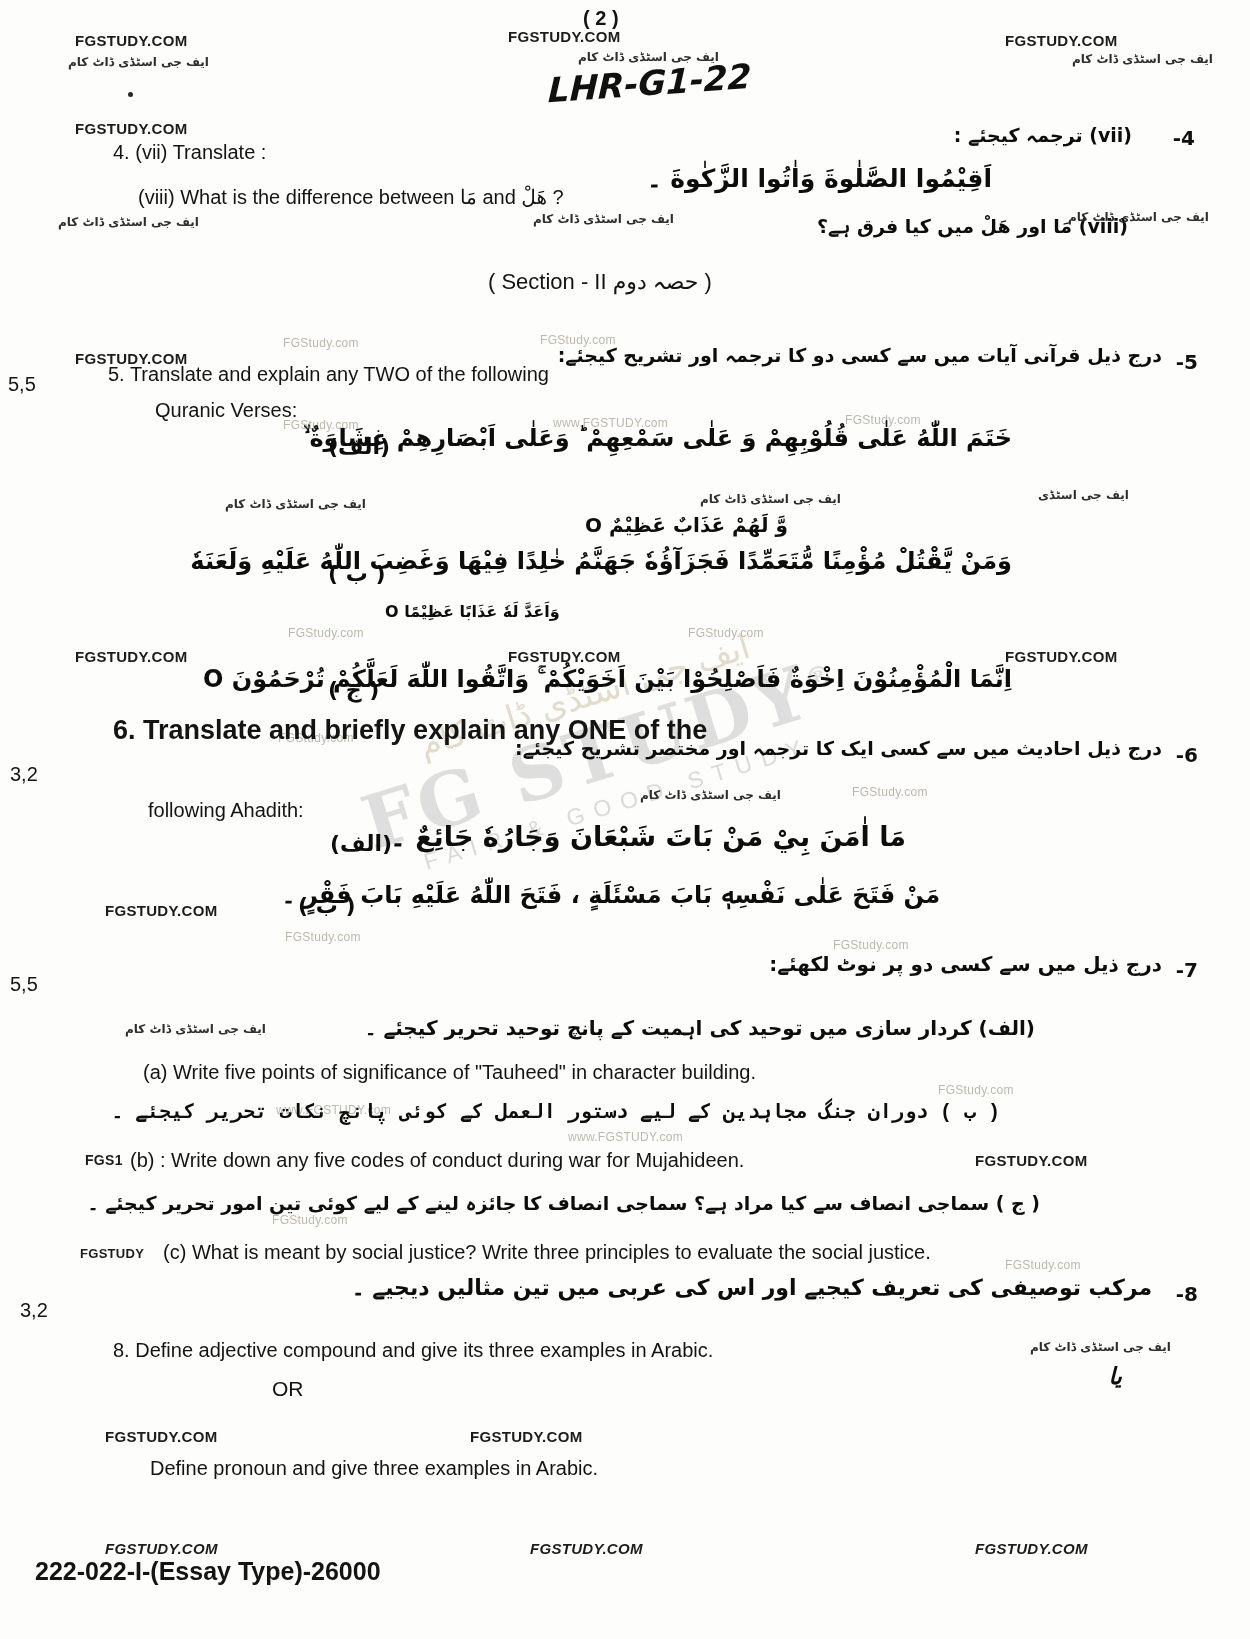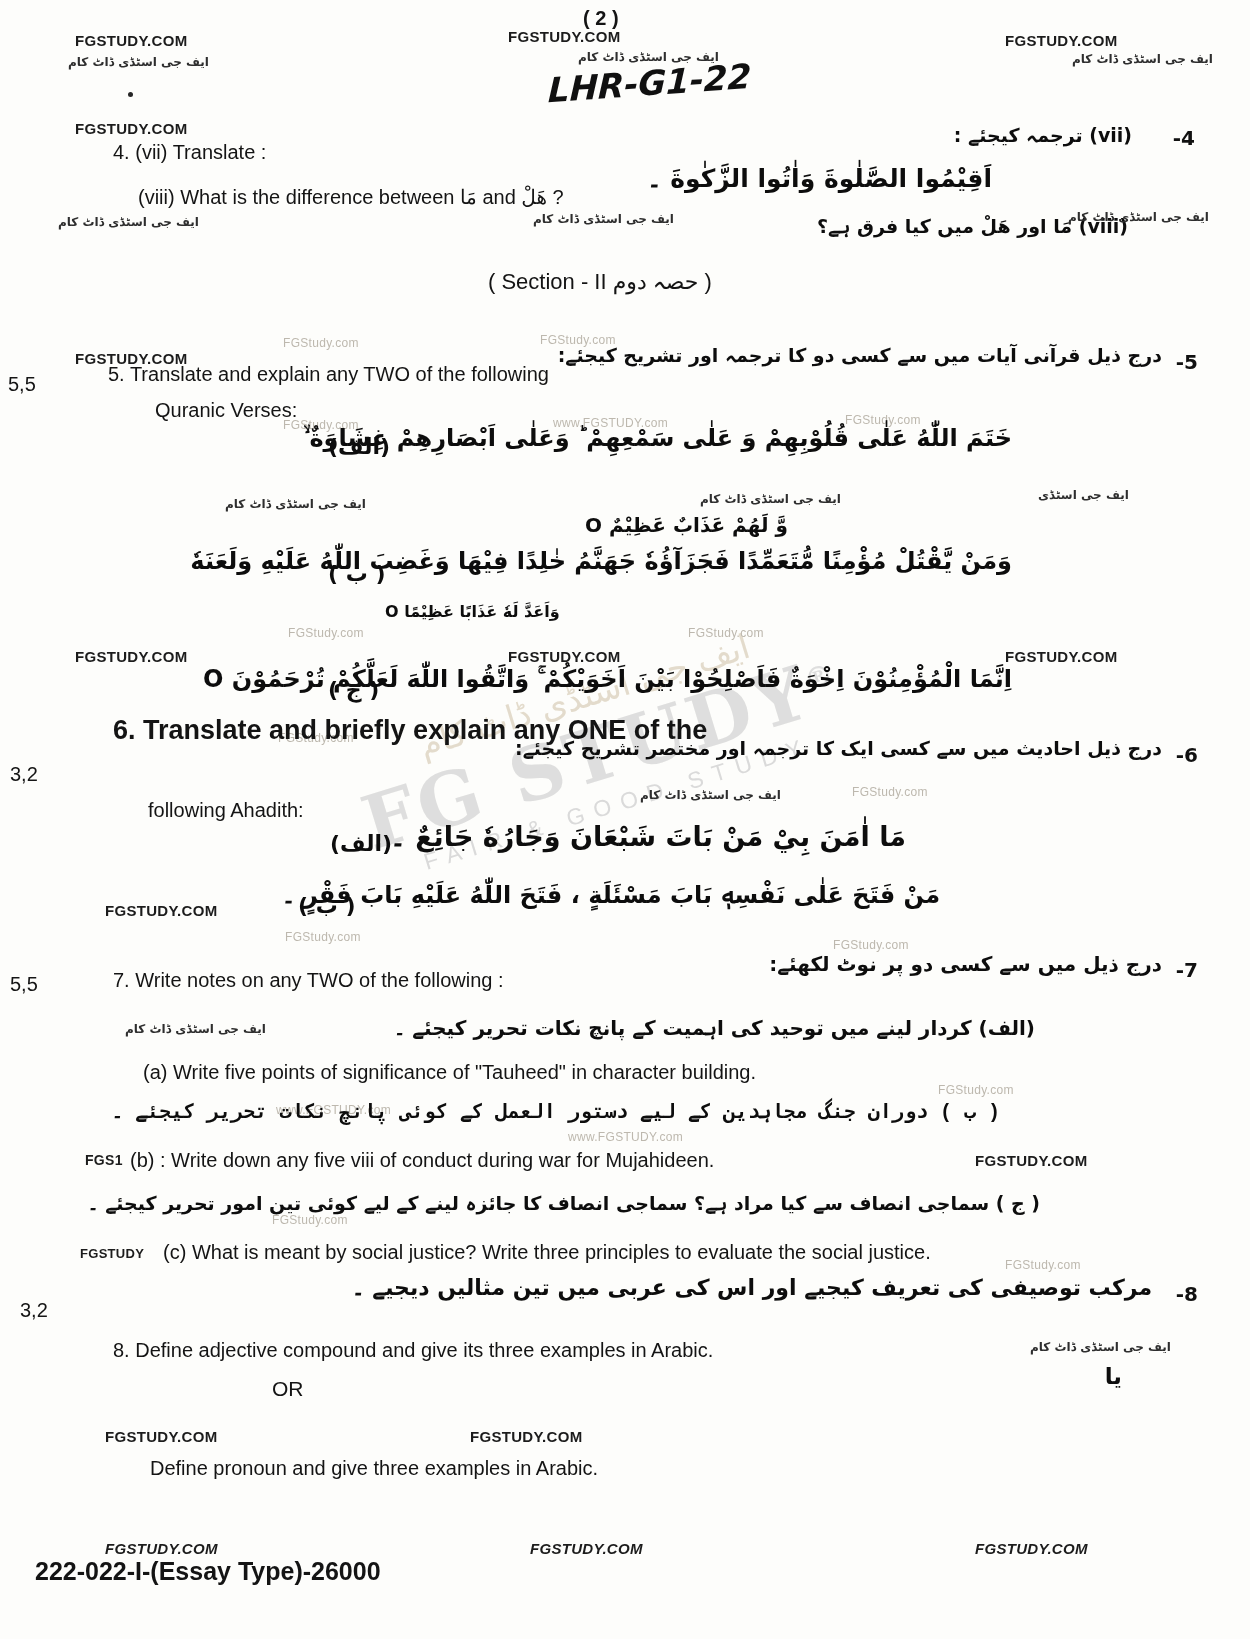--- a/index.html
+++ b/index.html
@@ -118,49 +118,48 @@
   <div class="abs ar b" style="right:344px;top:820px;font-size:27px;">مَا اٰمَنَ بِيْ مَنْ بَاتَ شَبْعَانَ وَجَارُهٗ جَائِعٌ ۔</div>
 
   <div class="abs ar b" style="left:298px;top:892px;font-size:22px;">( ب )</div>
   <div class="abs ar b" style="right:310px;top:880px;font-size:24px;">مَنْ فَتَحَ عَلٰى نَفْسِهٖ بَابَ مَسْئَلَةٍ ، فَتَحَ اللّٰهُ عَلَيْهِ بَابَ فَقْرٍ ۔</div>
 
   <div class="abs wm" style="left:105px;top:902px;">FGSTUDY.COM</div>
   <div class="abs faint" style="left:285px;top:930px;">FGStudy.com</div>
 
   <div class="abs faint" style="left:833px;top:938px;">FGStudy.com</div>
   <div class="abs marks" style="left:10px;top:972px;">5,5</div>
-  <div class="abs en" style="left:113px;top:968px;font-size:20px;">7.   Write notes on any TWO of the following :</div>
   <div class="abs ar b" style="right:88px;top:952px;font-size:20px;">درج ذیل میں سے کسی دو پر نوٹ لکھئے:</div>
   <div class="abs marker" style="right:52px;top:958px;">-7</div>
 
   <div class="abs wmu" style="left:125px;top:1022px;">ایف جی اسٹڈی ڈاٹ کام</div>
-  <div class="abs ar b" style="right:215px;top:1016px;font-size:20px;">(الف)   کردار لینے میں توحید کی اہمیت کے پانچ نکات تحریر کیجئے ۔</div>
+  <div class="abs ar b" style="right:215px;top:1016px;font-size:20px;">(الف)   کردار سازی میں توحید کی اہمیت کے پانچ توحید تحریر کیجئے ۔</div>
   <div class="abs en" style="left:143px;top:1060px;font-size:20px;">(a)   Write five points of significance of "Tauheed" in character building.</div>
 
   <div class="abs faint" style="left:938px;top:1083px;">FGStudy.com</div>
   <div class="abs faint" style="left:276px;top:1103px;">www.FGSTUDY.com</div>
   <div class="abs ar b" style="right:250px;top:1100px;font-size:20px;font-family:Liberation Mono, monospace;">( ب )   دوران جنگ مجاہدین کے لیے دستور العمل کے کوئی پانچ نکات تحریر کیجئے ۔</div>
   <div class="abs faint" style="left:568px;top:1130px;">www.FGSTUDY.com</div>
   <div class="abs wm" style="left:85px;top:1152px;font-size:14px;">FGS1</div>
-  <div class="abs en" style="left:130px;top:1148px;font-size:20px;">(b) : Write down any five viii of conduct during war for Mujahideen.</div>
+  <div class="abs en" style="left:130px;top:1148px;font-size:20px;">(b) : Write down any five codes of conduct during war for Mujahideen.</div>
   <div class="abs wm" style="left:975px;top:1152px;">FGSTUDY.COM</div>
 
   <div class="abs ar b" style="right:210px;top:1192px;font-size:19px;">( ج )   سماجی انصاف سے کیا مراد ہے؟ سماجی انصاف کا جائزہ لینے کے لیے کوئی تین امور تحریر کیجئے ۔</div>
   <div class="abs faint" style="left:272px;top:1213px;">FGStudy.com</div>
   <div class="abs wm" style="left:80px;top:1246px;font-size:13px;">FGSTUDY</div>
   <div class="abs en" style="left:163px;top:1240px;font-size:20px;">(c)   What is meant by social justice? Write three principles to evaluate the social justice.</div>
   <div class="abs faint" style="left:1005px;top:1258px;">FGStudy.com</div>
 
   <div class="abs ar b" style="right:98px;top:1274px;font-size:22px;">مرکب توصیفی کی تعریف کیجیے اور اس کی عربی میں تین مثالیں دیجیے ۔</div>
   <div class="abs marker" style="right:52px;top:1282px;">-8</div>
   <div class="abs marks" style="left:20px;top:1298px;">3,2</div>
   <div class="abs en" style="left:113px;top:1338px;font-size:20px;">8.   Define adjective compound and give its three examples in Arabic.</div>
   <div class="abs wmu" style="left:1030px;top:1340px;">ایف جی اسٹڈی ڈاٹ کام</div>
   <div class="abs en" style="left:272px;top:1376px;font-size:21px;">OR</div>
-  <div class="abs ar b" style="right:128px;top:1362px;font-size:23px;">یا</div>
+  <div class="abs ar b" style="right:128px;top:1362px;font-size:23px;font-style:italic;">یا</div>
   <div class="abs wm" style="left:105px;top:1428px;">FGSTUDY.COM</div>
   <div class="abs wm" style="left:470px;top:1428px;">FGSTUDY.COM</div>
   <div class="abs en" style="left:150px;top:1456px;font-size:20px;">Define pronoun and give three examples in Arabic.</div>
 
   <div class="abs wm i" style="left:105px;top:1540px;">FGSTUDY.COM</div>
   <div class="abs wm i" style="left:530px;top:1540px;">FGSTUDY.COM</div>
   <div class="abs wm i" style="left:975px;top:1540px;">FGSTUDY.COM</div>
   <div class="abs en b" style="left:35px;top:1556px;font-size:25px;">222-022-I-(Essay Type)-26000</div>
 
 </div>

